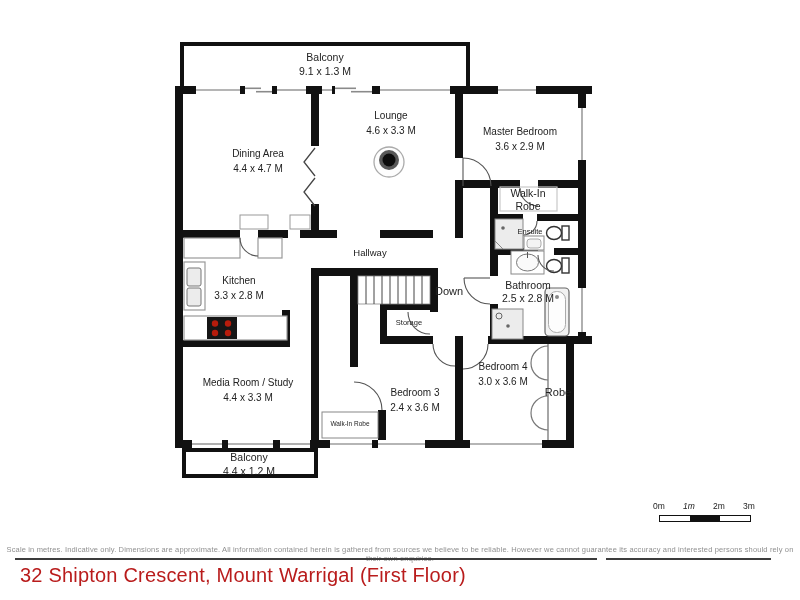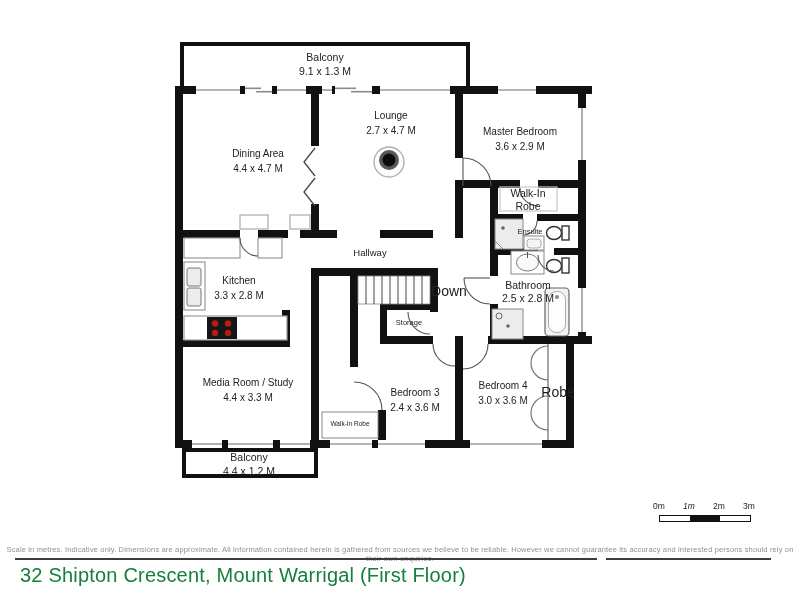--- a/index.html
+++ b/index.html
@@ -4,36 +4,36 @@
 <style>
   html,body{margin:0;padding:0;background:#fff;}
   .canvas{position:relative;width:800px;height:600px;background:#ffffff;overflow:hidden;
           font-family:"Liberation Sans",sans-serif;}
   .plan-svg{position:absolute;left:0;top:0;}
   .lbl{position:absolute;transform:translate(-50%,-50%);text-align:center;color:#222;
        white-space:nowrap;font-family:"Liberation Sans",sans-serif;}
   .s11{font-size:10px;line-height:15px;}
   .s10{font-size:10.5px;line-height:14px;}
   .s95{font-size:9.5px;line-height:12px;}
-  .s8{font-size:14px;line-height:10px;}
+  .s8{font-size:11px;line-height:10px;}
   .s75{font-size:7.5px;line-height:9px;}
   .s65{font-size:6.5px;line-height:8px;}
   .scalebar{position:absolute;left:650px;top:501px;width:116px;}
   .scalebar .ticks{position:relative;height:11px;font-size:8.5px;color:#222;}
   .scalebar .ticks span{position:absolute;transform:translateX(-50%);}
   .scalebar .bar{position:relative;margin-left:9px;margin-top:3px;width:90px;height:5px;
                  border:1px solid #111;display:flex;}
   .scalebar .seg{flex:1;}
   .seg.w{background:#fff;} .seg.b{background:#111;}
   .disclaimer{position:absolute;left:0;top:545px;width:800px;text-align:center;
               font-size:7.5px;color:#909090;letter-spacing:0.15px;}
   .rule{position:absolute;top:558px;height:2px;background:#3c3c3c;}
   .rule.left{left:15px;width:582px;}
   .rule.right{left:606px;width:165px;}
-  .address{position:absolute;left:20px;top:564px;font-size:20px;color:#15803d;letter-spacing:0.2px;}
+  .address{position:absolute;left:20px;top:564px;font-size:20px;color:#b91c1c;letter-spacing:0.2px;}
   .brand{position:absolute;right:36px;top:563px;font-size:25px;font-weight:bold;font-style:italic;
          color:#50505a;letter-spacing:-0.5px;}
 </style>
 </head>
 <body>
 
 <div class="canvas">
 
   <svg class="plan-svg" width="800" height="600" viewBox="0 0 800 600">
 
@@ -240,21 +240,21 @@
   <div class="lbl s10" style="left:325px;top:64px;">
     <div>Balcony</div>
     <div>9.1 x 1.3 M</div>
   </div>
   <div class="lbl s11" style="left:258px;top:161px;text-align:center;">
     <div>Dining Area</div>
     <div>4.4 x 4.7 M</div>
   </div>
   <div class="lbl s11" style="left:391px;top:123px;">
     <div>Lounge</div>
-    <div>2.7 x 4.7 M</div>
+    <div>4.6 x 3.3 M</div>
   </div>
   <div class="lbl s11" style="left:520px;top:139px;">
     <div>Master Bedroom</div>
     <div>3.6 x 2.9 M</div>
   </div>
   <div class="lbl s10" style="left:528px;top:200px;line-height:13px;">
     <div>Walk-In</div>
     <div>Robe</div>
   </div>
   <div class="lbl s75" style="left:530px;top:231px;">
@@ -278,21 +278,21 @@
     <div>3.3 x 2.8 M</div>
   </div>
   <div class="lbl s11" style="left:248px;top:390px;">
     <div>Media Room / Study</div>
     <div>4.4 x 3.3 M</div>
   </div>
   <div class="lbl s11" style="left:415px;top:400px;">
     <div>Bedroom 3</div>
     <div>2.4 x 3.6 M</div>
   </div>
-  <div class="lbl s11" style="left:503px;top:393px;">
+  <div class="lbl s11" style="left:503px;top:374px;">
     <div>Bedroom 4</div>
     <div>3.0 x 3.6 M</div>
   </div>
   <div class="lbl s8" style="left:558px;top:392px;">
     <div>Robe</div>
   </div>
   <div class="lbl s65" style="left:350px;top:424px;">
     <div>Walk-In Robe</div>
   </div>
   <div class="lbl s10" style="left:249px;top:464px;">

